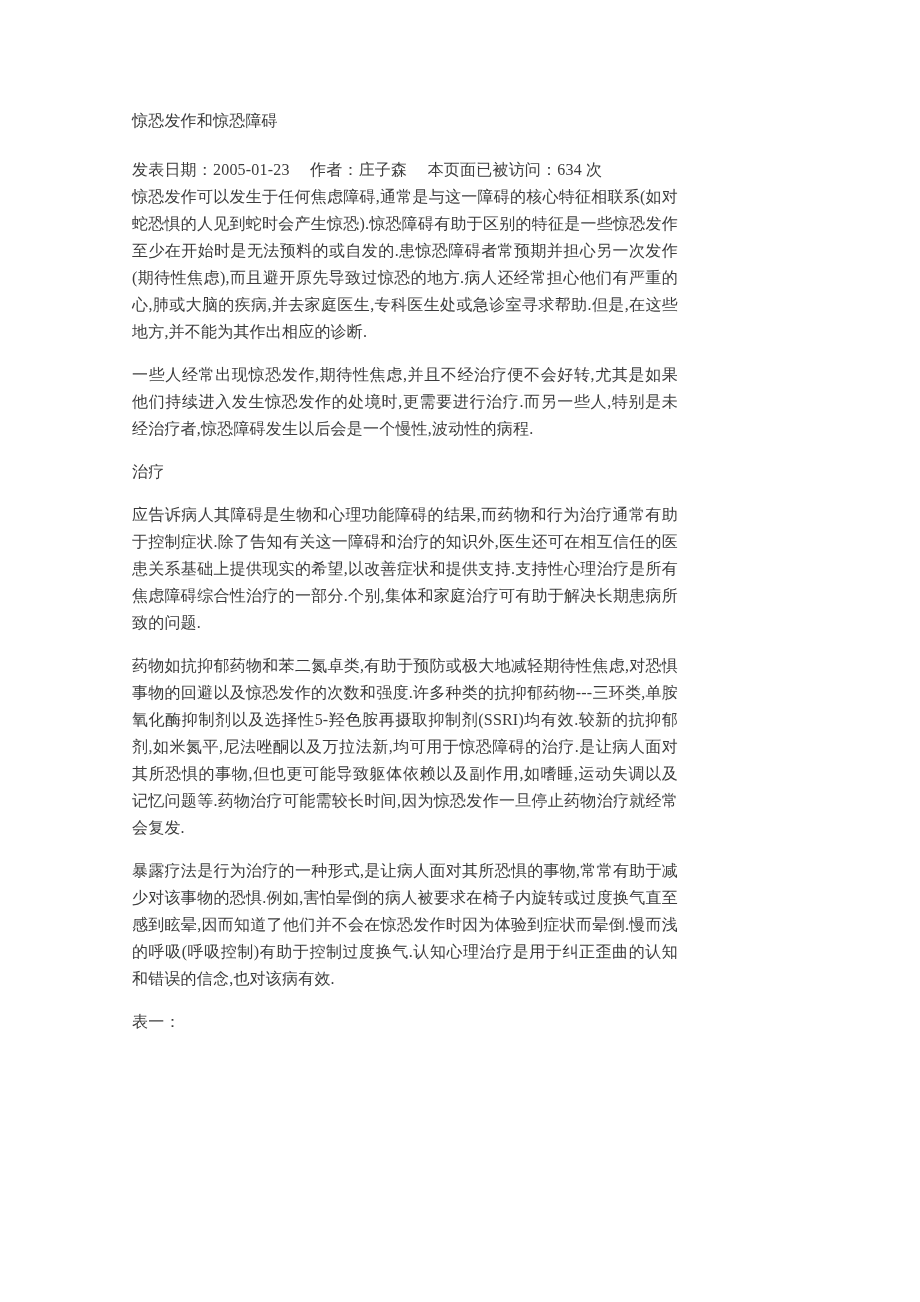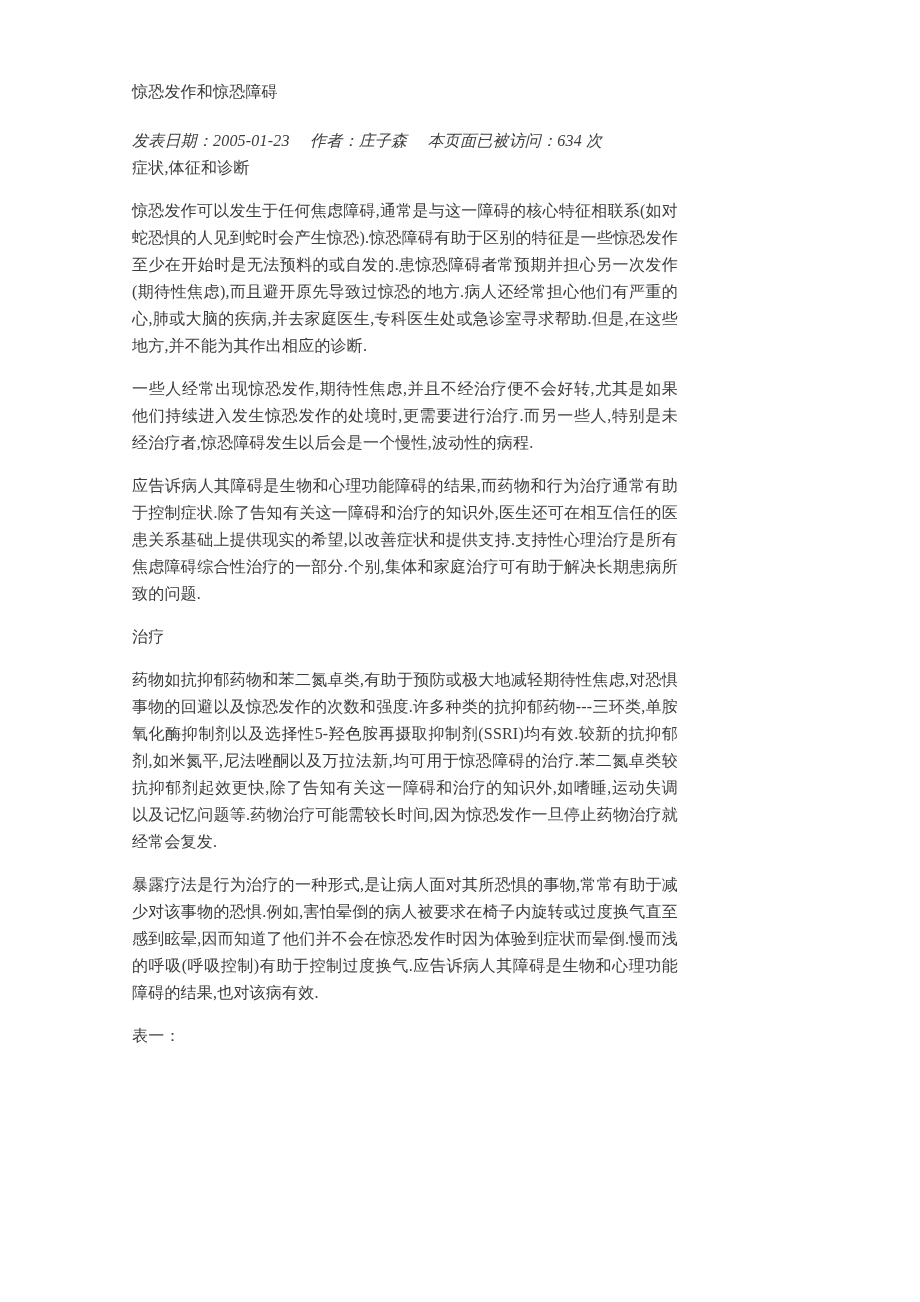--- a/index.html
+++ b/index.html
@@ -6,70 +6,68 @@
     margin: 0;
     padding: 0;
     background: var(--bg, #ffffff);
   }
   .page {
     position: relative;
     width: 816px;
     height: 1302px;
     box-sizing: border-box;
     background: var(--bg, #ffffff);
-    padding: 78px 138px 0 132px;
+    padding: 107px 138px 0 132px;
     color: var(--text-color, #3c3c3c);
     font-family: "Liberation Serif", "DejaVu Serif", serif;
     font-size: 16px;
     line-height: 27px;
     letter-spacing: 0.2px;
   }
   .block {
     margin: 0 0 16px 0;
     text-align: justify;
     word-break: break-all;
   }
   .title-block {
     margin-bottom: 22px;
     text-align: left;
   }
   .meta-block {
     margin-bottom: 0;
     text-align: left;
     white-space: pre-wrap;
-    font-style: italic;
   }
   .heading-block {
     text-align: left;
   }
   .caption-block {
     margin-bottom: 12px;
     text-align: left;
   }
 </style>
 </head>
 <body>
 
 <div class="page">
 
   <p class="block title-block">惊恐发作和惊恐障碍</p>
 
   <p class="block meta-block">发表日期：2005-01-23　 作者：庄子森　 本页面已被访问：634 次</p>
 
 
-  <p class="block heading-block">症状,体征和诊断</p>
 
 
   <p class="block">惊恐发作可以发生于任何焦虑障碍,通常是与这一障碍的核心特征相联系(如对蛇恐惧的人见到蛇时会产生惊恐).惊恐障碍有助于区别的特征是一些惊恐发作至少在开始时是无法预料的或自发的.患惊恐障碍者常预期并担心另一次发作(期待性焦虑),而且避开原先导致过惊恐的地方.病人还经常担心他们有严重的心,肺或大脑的疾病,并去家庭医生,专科医生处或急诊室寻求帮助.但是,在这些地方,并不能为其作出相应的诊断.</p>
 
   <p class="block">一些人经常出现惊恐发作,期待性焦虑,并且不经治疗便不会好转,尤其是如果他们持续进入发生惊恐发作的处境时,更需要进行治疗.而另一些人,特别是未经治疗者,惊恐障碍发生以后会是一个慢性,波动性的病程.</p>
 
+  <p class="block heading-block">治疗</p>
+
   <p class="block">应告诉病人其障碍是生物和心理功能障碍的结果,而药物和行为治疗通常有助于控制症状.除了告知有关这一障碍和治疗的知识外,医生还可在相互信任的医患关系基础上提供现实的希望,以改善症状和提供支持.支持性心理治疗是所有焦虑障碍综合性治疗的一部分.个别,集体和家庭治疗可有助于解决长期患病所致的问题.</p>
 
-  <p class="block heading-block">治疗</p>
+  <p class="block">药物如抗抑郁药物和苯二氮卓类,有助于预防或极大地减轻期待性焦虑,对恐惧事物的回避以及惊恐发作的次数和强度.许多种类的抗抑郁药物---三环类,单胺氧化酶抑制剂以及选择性5-羟色胺再摄取抑制剂(SSRI)均有效.较新的抗抑郁剂,如米氮平,尼法唑酮以及万拉法新,均可用于惊恐障碍的治疗.是让病人面对其所恐惧的事物,但也更可能导致躯体依赖以及副作用,如嗜睡,运动失调以及记忆问题等.药物治疗可能需较长时间,因为惊恐发作一旦停止药物治疗就经常会复发.</p>
 
-  <p class="block">药物如抗抑郁药物和苯二氮卓类,有助于预防或极大地减轻期待性焦虑,对恐惧事物的回避以及惊恐发作的次数和强度.许多种类的抗抑郁药物---三环类,单胺氧化酶抑制剂以及选择性5-羟色胺再摄取抑制剂(SSRI)均有效.较新的抗抑郁剂,如米氮平,尼法唑酮以及万拉法新,均可用于惊恐障碍的治疗.苯二氮卓类较抗抑郁剂起效更快,除了告知有关这一障碍和治疗的知识外,如嗜睡,运动失调以及记忆问题等.药物治疗可能需较长时间,因为惊恐发作一旦停止药物治疗就经常会复发.</p>
-
-  <p class="block">暴露疗法是行为治疗的一种形式,是让病人面对其所恐惧的事物,常常有助于减少对该事物的恐惧.例如,害怕晕倒的病人被要求在椅子内旋转或过度换气直至感到眩晕,因而知道了他们并不会在惊恐发作时因为体验到症状而晕倒.慢而浅的呼吸(呼吸控制)有助于控制过度换气.应告诉病人其障碍是生物和心理功能障碍的结果,也对该病有效.</p>
+  <p class="block">暴露疗法是行为治疗的一种形式,是让病人面对其所恐惧的事物,常常有助于减少对该事物的恐惧.例如,害怕晕倒的病人被要求在椅子内旋转或过度换气直至感到眩晕,因而知道了他们并不会在惊恐发作时因为体验到症状而晕倒.慢而浅的呼吸(呼吸控制)有助于控制过度换气.认知心理治疗是用于纠正歪曲的认知和错误的信念,也对该病有效.</p>
 
   <p class="block caption-block">表一：</p>
 
 </div>
 
 </body></html>

